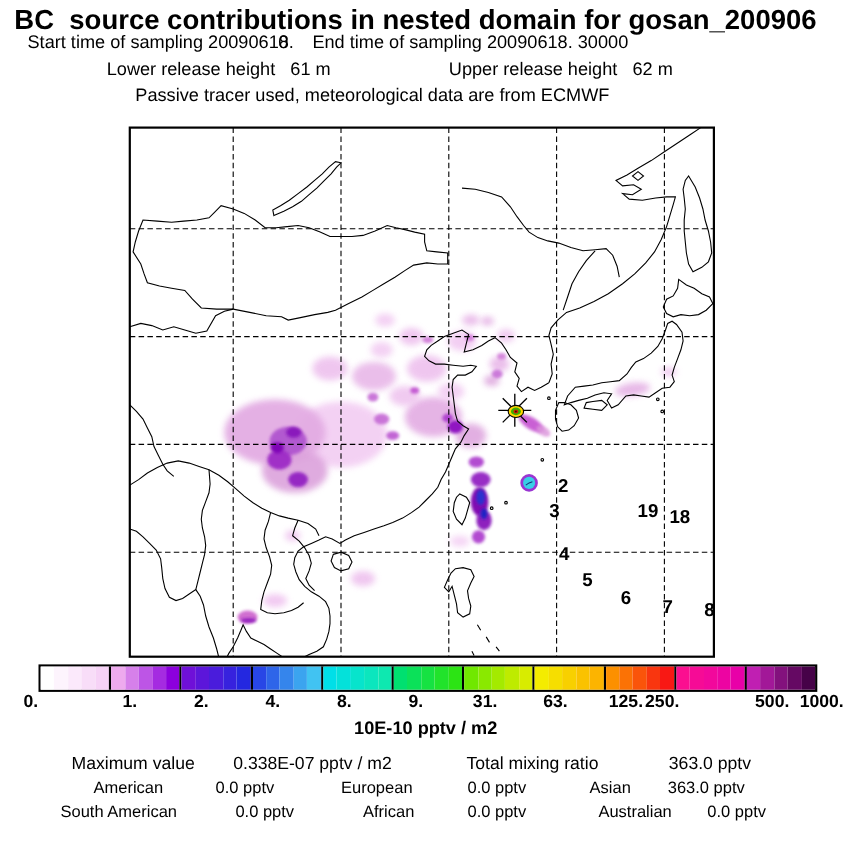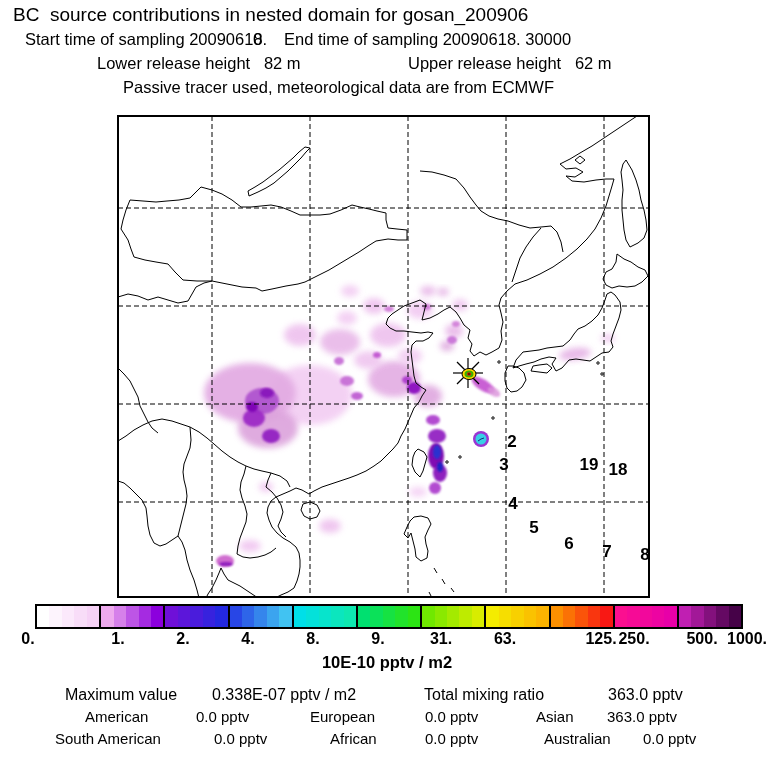--- a/index.html
+++ b/index.html
@@ -1,37 +1,37 @@
 <!DOCTYPE html>
 <html><head>
 <meta charset="utf-8">
 <style>
   html,body{margin:0;padding:0;background:#ffffff;}
   body{width:768px;height:768px;position:relative;font-family:"Liberation Sans",sans-serif;color:#000;overflow:hidden;}
   .abs{position:absolute;white-space:pre;line-height:1.1;}
-  .title{font-size:19px;font-weight:normal;}
+  .title{font-size:25px;font-weight:bold;}
   .sub{font-size:16.5px;}
   #mapsvg{position:absolute;left:0;top:0;}
   #colorbar{position:absolute;left:35px;top:604px;width:708px;height:25px;border:2px solid #000;box-sizing:border-box;display:flex;background:#fff;}
   .seg{flex:1;display:flex;border-left:2px solid #000;}
   .seg:first-child{border-left:none;}
   .cell{flex:1;}
   .tick{position:absolute;top:630px;font-size:16px;font-weight:bold;transform:translateX(-50%);white-space:pre;}
   .unit{font-size:16.5px;}
   .stat1{font-size:16px;}
   .stat2{font-size:15px;}
 </style>
 </head>
 <body>
 
 <div class="abs title" style="left:13px;top:5px;">BC  source contributions in nested domain for gosan_200906</div>
 <div class="abs sub" style="left:25px;top:30px;">Start time of sampling 20090618.</div>
 <div class="abs sub" style="left:253px;top:30px;">0</div>
 <div class="abs sub" style="left:284px;top:30px;">End time of sampling 20090618. 30000</div>
-<div class="abs sub" style="left:97px;top:54px;">Lower release height   82 m</div>
+<div class="abs sub" style="left:97px;top:54px;">Lower release height   61 m</div>
 <div class="abs sub" style="left:408px;top:54px;">Upper release height   62 m</div>
 <div class="abs sub" style="left:123px;top:78px;">Passive tracer used, meteorological data are from ECMWF</div>
 
 <svg id="mapsvg" width="768" height="600" viewBox="0 0 768 600">
   <defs>
     <filter id="f1" x="-50%" y="-50%" width="200%" height="200%">
         <feGaussianBlur stdDeviation="1.3"></feGaussianBlur>
       </filter>
     <filter id="f2" x="-50%" y="-50%" width="200%" height="200%">
         <feGaussianBlur stdDeviation="3"></feGaussianBlur>
@@ -273,22 +273,22 @@
   </div>
 <div id="ticks">
     <span class="tick" style="left: 28px;">0.</span>
     <span class="tick" style="left: 118px;">1.</span>
     <span class="tick" style="left: 183px;">2.</span>
     <span class="tick" style="left: 248px;">4.</span>
     <span class="tick" style="left: 313px;">8.</span>
     <span class="tick" style="left: 378px;">9.</span>
     <span class="tick" style="left: 441px;">31.</span>
     <span class="tick" style="left: 505px;">63.</span>
-    <span class="tick" style="left: 601px;">125.</span>
-    <span class="tick" style="left: 634px;">250.</span>
+    <span class="tick" style="left: 569px;">125.</span>
+    <span class="tick" style="left: 602px;">250.</span>
     <span class="tick" style="left: 702px;">500.</span>
     <span class="tick" style="left: 747px;">1000.</span>
   </div>
 <div class="abs unit" style="left:387px;top:653px;transform:translateX(-50%);font-weight:bold;">10E-10 pptv / m2</div>
 
 <div id="statrow1">
     <span class="abs stat1" style="left: 65px; top: 686px;">Maximum value</span>
     <span class="abs stat1" style="left: 212px; top: 686px;">0.338E-07 pptv / m2</span>
     <span class="abs stat1" style="left: 424px; top: 686px;">Total mixing ratio</span>
     <span class="abs stat1" style="left: 608px; top: 686px;">363.0 pptv</span>

